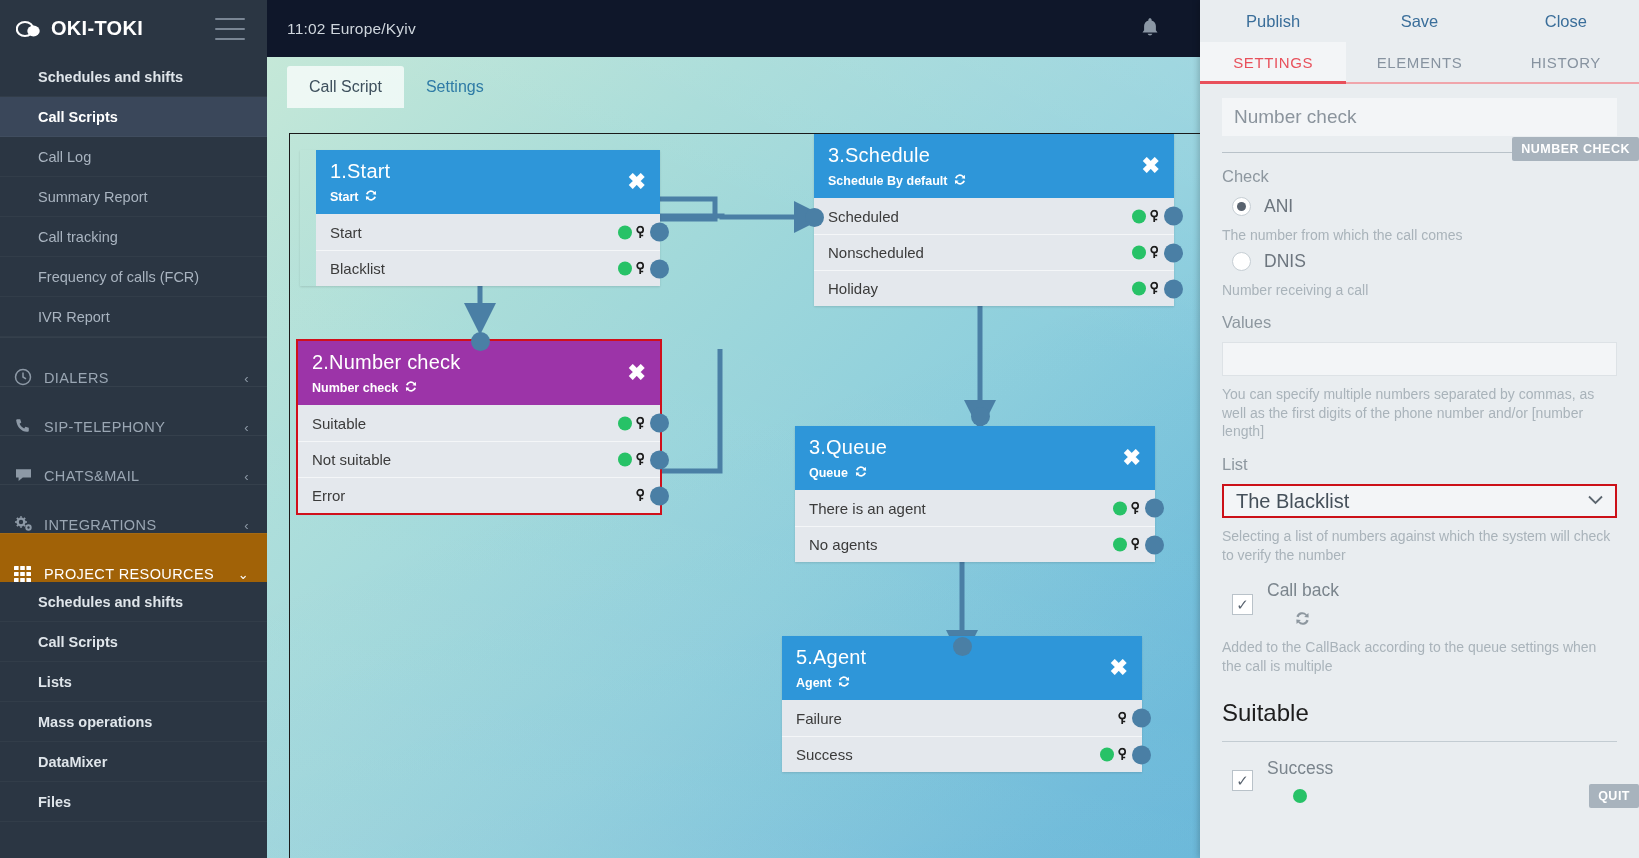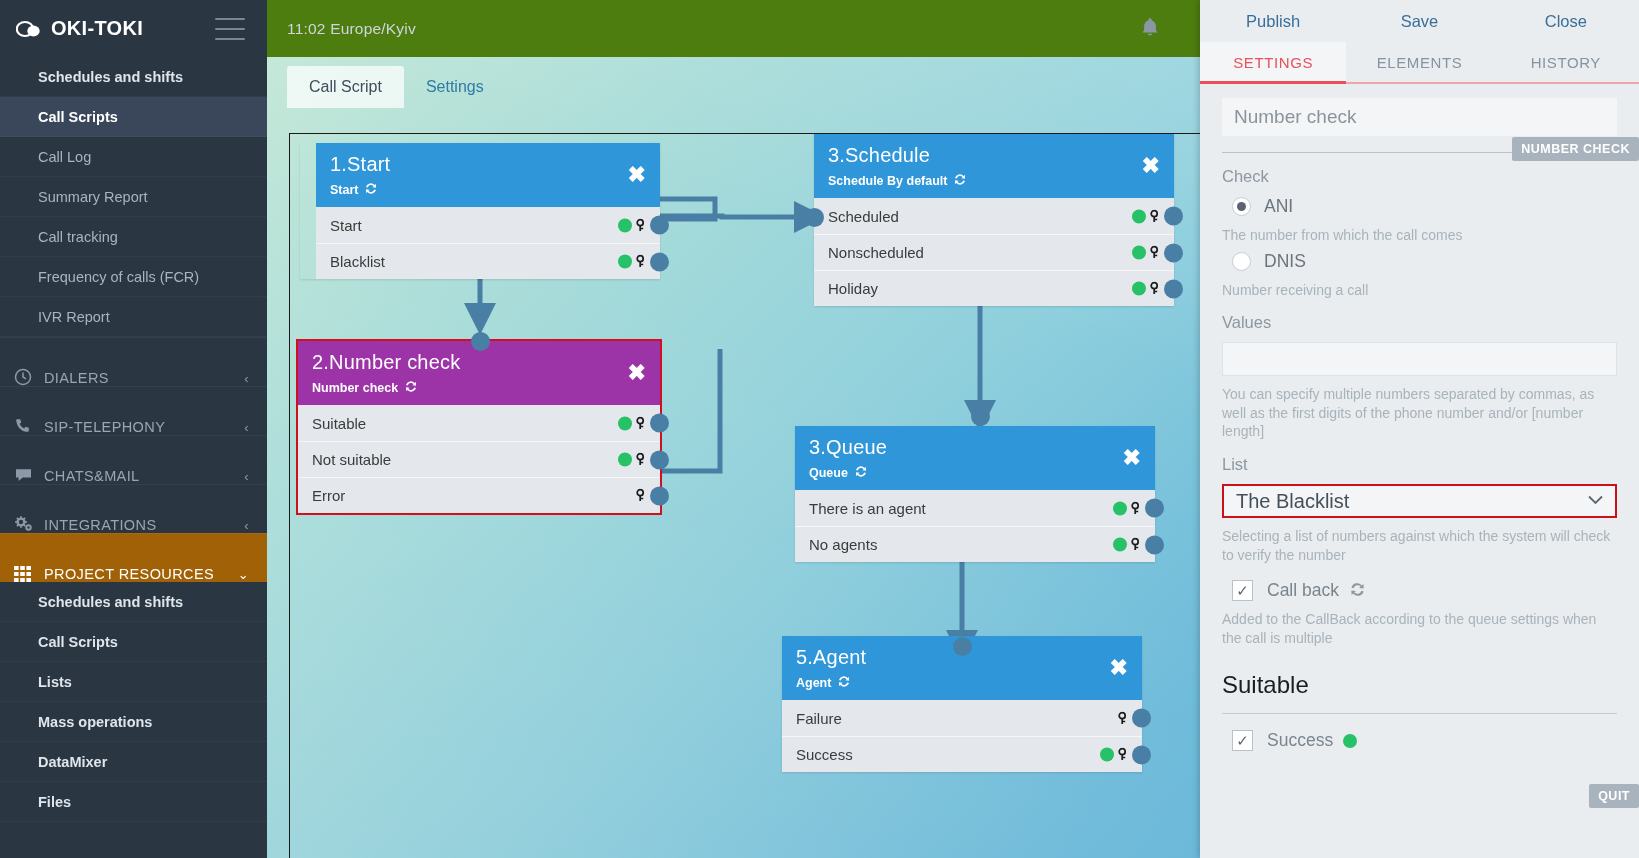--- a/index.html
+++ b/index.html
@@ -45,21 +45,21 @@
     position: relative;
   }
   .nav-group .gicon { width: 30px; display: inline-flex; align-items: center; justify-content: flex-start; color: #8d99a6; }
   .nav-group .chev { position: absolute; right: 18px; color: #8d99a6; font-size: 13px; }
   .nav-group.highlight { background: #a16207; color: #ffffff; }
   .nav-group.highlight .gicon, .nav-group.highlight .chev { color: #ffffff; }
 
   
   #topbar {
     position: absolute; left: 267px; top: 0; right: 0; height: 57px;
-    background: #4d7c0f; color: #cfd6dd; display: flex; align-items: center;
+    background: #0f172a; color: #cfd6dd; display: flex; align-items: center;
   }
   #clock { margin-left: 20px; font-size: 15.5px; color: #cfd6dd; letter-spacing: .2px; }
   #bell { position: absolute; left: 872px; top: 16px; color: #8b97a5; font-size: 20px; }
   #topbar-user { position: absolute; left: 925px; top: 19px; color: #8b97a5; font-size: 14px; }
 
   
   #canvas-wrap {
     position: absolute; left: 267px; top: 57px; right: 0; bottom: 0;
     background: linear-gradient(135deg,#c5e8d8 0%, #a8dcd9 22%, #8ecfdd 48%, #6fbede 72%, #59b3dd 100%);
     overflow: hidden;
@@ -168,21 +168,21 @@
     display: flex; align-items: center; padding: 0 12px; font-size: 20px; color: #45505a;
     cursor: pointer;
   }
   .select-chev { position: absolute; right: 14px; top: 8px; color: #5c666f; font-size: 14px; }
   .cb-row { display: flex; align-items: center; gap: 14px; margin: 16px 0 0 10px; }
   .checkbox {
     width: 21px; height: 21px; background: #fff; border: 1px solid #b9c2c9;
     display: inline-flex; align-items: center; justify-content: center;
     color: #5a6470; font-size: 15px;
   }
-  .cb-label { font-size: 17.5px; color: #7b858d; display: flex; align-items: center; gap: 10px; }
+  .cb-label { font-size: 17.5px; color: #7b858d; display: flex; align-items: center; gap: 10px; flex-direction: column; }
   .section-h { font-size: 24px; color: #1d1d1d; margin: 24px 0 0 0; font-weight: normal; }
   .section-rule { border-top: 1px solid #c3ccd2; margin: 14px 0 0 0; }
   .refresh { display: inline-block; font-size: 14px; color: inherit; }
 </style>
 </head>
 <body>
 
 <div id="app">
 
   <div id="sidebar">
@@ -340,21 +340,21 @@
 
           <path d="M370,337 L430,337 L430,215"></path>
 
           <path d="M880,158 L690,158 L690,282" marker-end="url(#arrow)"></path>
 
           <path d="M860,412 L672,412 L672,512" marker-end="url(#arrow)"></path>
         </g>
       </svg>
 
       <div id="nodes">
-          <div class="node" style="left: 10px; top: 9px; width: 360px; padding-left: 16px;">
+          <div class="node" style="left: 10px; top: 16px; width: 360px; padding-left: 16px;">
             <div class="node-head blue">
               <div class="node-title">1.Start</div>
               <div class="node-sub">
                 <span>Start</span>
                 <span><svg width="14" height="13" viewBox="0 0 17 15">
                     <path d="M2.4,5.6a6,6 0 0 1 10.4-2.2l1.6-1.4 .3 4.6-4.6-.5 1.6-1.4a4.1,4.1 0 0 0-7.1,1.6z" fill="#fff"></path>
                     <path d="M14.6,9.4a6,6 0 0 1-10.4,2.2l-1.6,1.4-.3-4.6 4.6.5-1.6,1.4a4.1,4.1 0 0 0 7.1-1.6z" fill="#fff"></path>
                   </svg></span>
               </div>
               <span class="node-close">✖</span>

